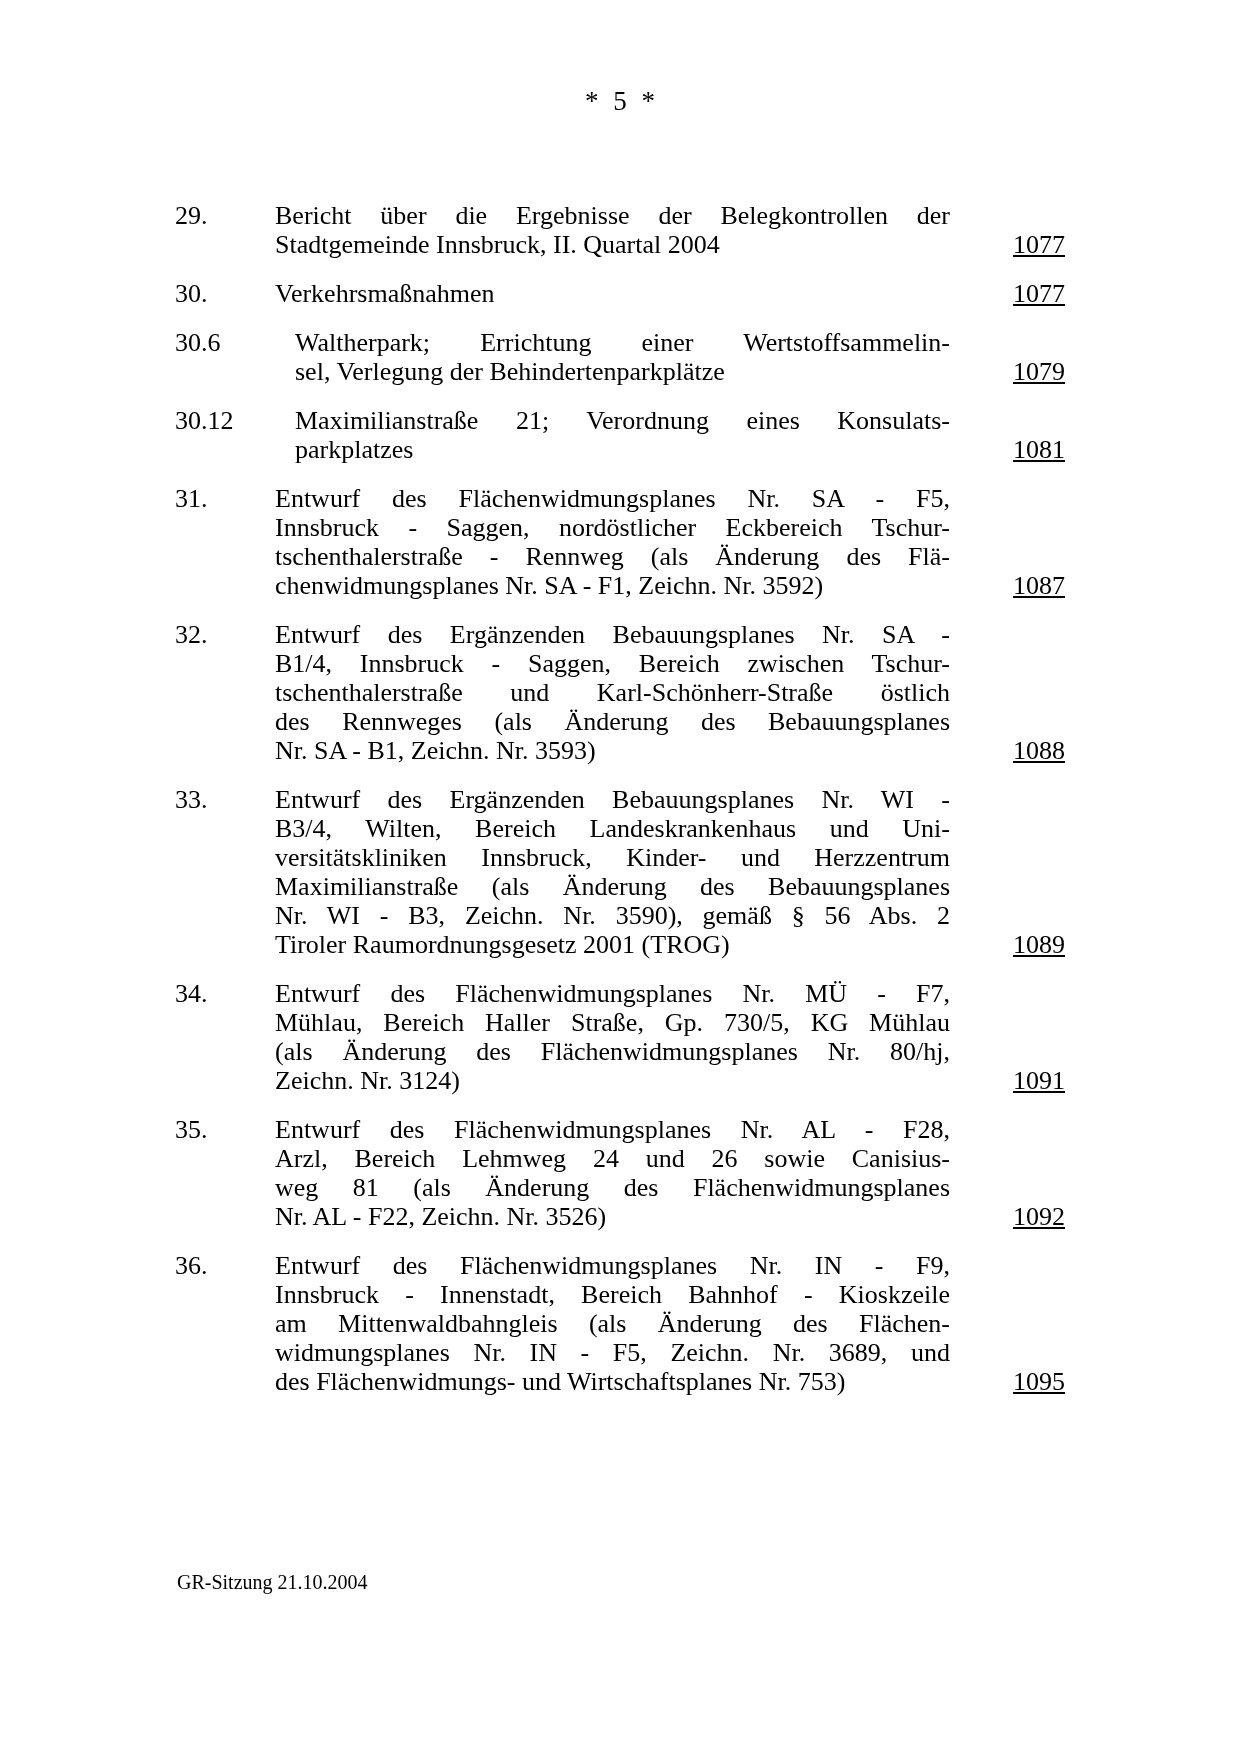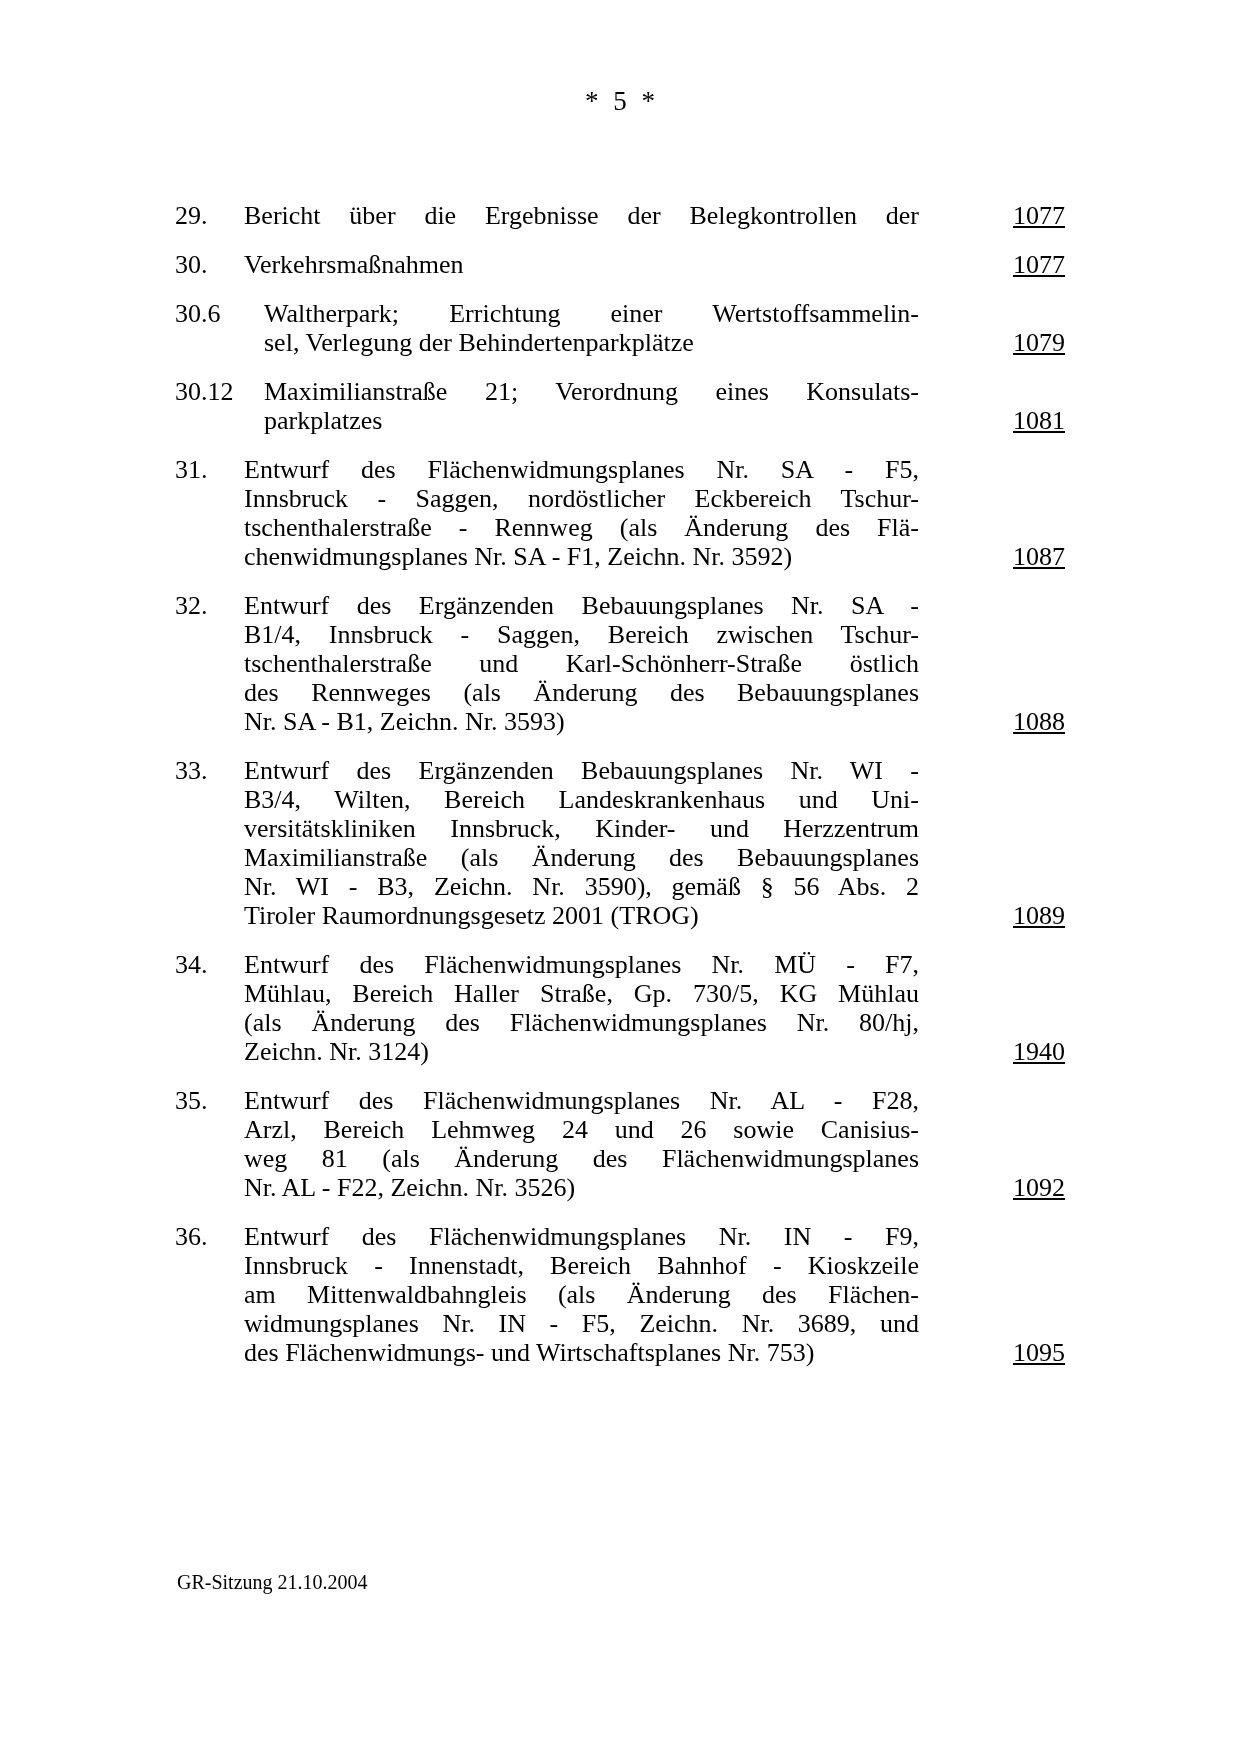--- a/index.html
+++ b/index.html
@@ -30,20 +30,21 @@
     left: 175px;
     top: 201px;
     width: 890px;
   }
   .toc-row {
     display: flex;
     align-items: flex-start;
     margin-bottom: 20px;
     font-size: 26px;
     line-height: 29px;
+    gap: 31px;
   }
   .toc-row .num {
     flex: 0 0 auto;
     width: 40px;
   }
   .toc-row.sub .num {
     width: 60px;
   }
   .toc-row .text {
     flex: 0 0 auto;
@@ -80,20 +81,21 @@
 <body>
 
 <div class="page">
   <div class="page-marker">* 5 *</div>
 
   <div class="toc" id="toc">
       <div class="toc-row">
         <div class="num">29.</div>
         <div class="text">
           <div class="line">Bericht über die Ergebnisse der Belegkontrollen der</div>
+          <div class="line last">Stadtgemeinde Innsbruck, II. Quartal 2004</div>
         </div>
         <div class="pagenum">1077</div>
       </div>
       <div class="toc-row">
         <div class="num">30.</div>
         <div class="text">
           <div class="line last">Verkehrsmaßnahmen</div>
         </div>
         <div class="pagenum">1077</div>
       </div>
@@ -147,21 +149,21 @@
         <div class="pagenum">1089</div>
       </div>
       <div class="toc-row">
         <div class="num">34.</div>
         <div class="text">
           <div class="line">Entwurf des Flächenwidmungsplanes Nr. MÜ - F7,</div>
           <div class="line">Mühlau, Bereich Haller Straße, Gp. 730/5, KG Mühlau</div>
           <div class="line">(als Änderung des Flächenwidmungsplanes Nr. 80/hj,</div>
           <div class="line last">Zeichn. Nr. 3124)</div>
         </div>
-        <div class="pagenum">1940</div>
+        <div class="pagenum">1091</div>
       </div>
       <div class="toc-row">
         <div class="num">35.</div>
         <div class="text">
           <div class="line">Entwurf des Flächenwidmungsplanes Nr. AL - F28,</div>
           <div class="line">Arzl, Bereich Lehmweg 24 und 26 sowie Canisius-</div>
           <div class="line">weg 81 (als Änderung des Flächenwidmungsplanes</div>
           <div class="line last">Nr. AL - F22, Zeichn. Nr. 3526)</div>
         </div>
         <div class="pagenum">1092</div>

